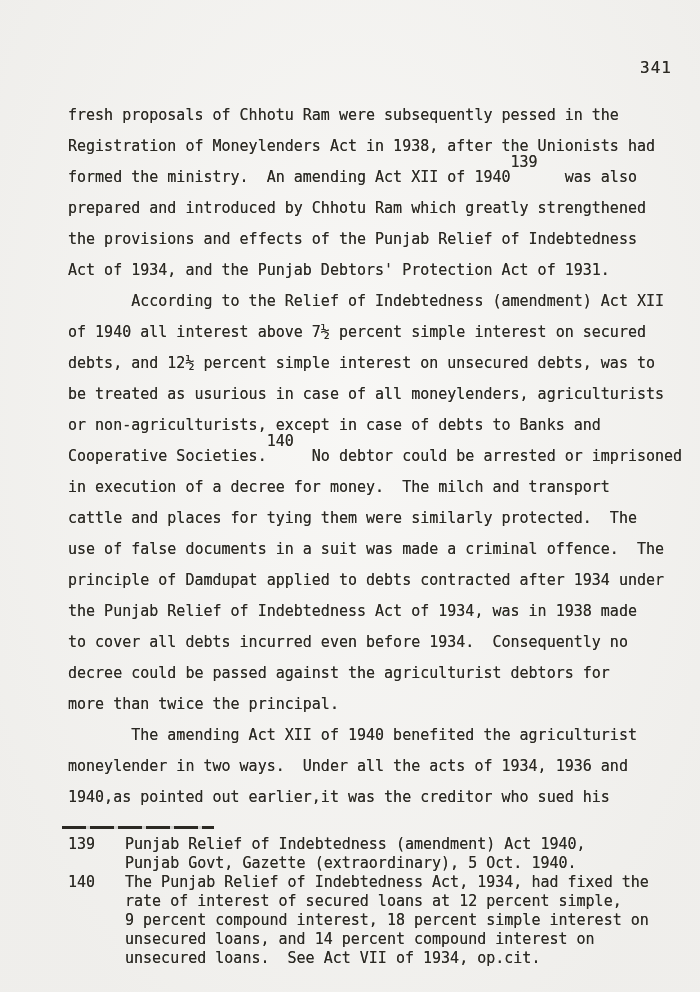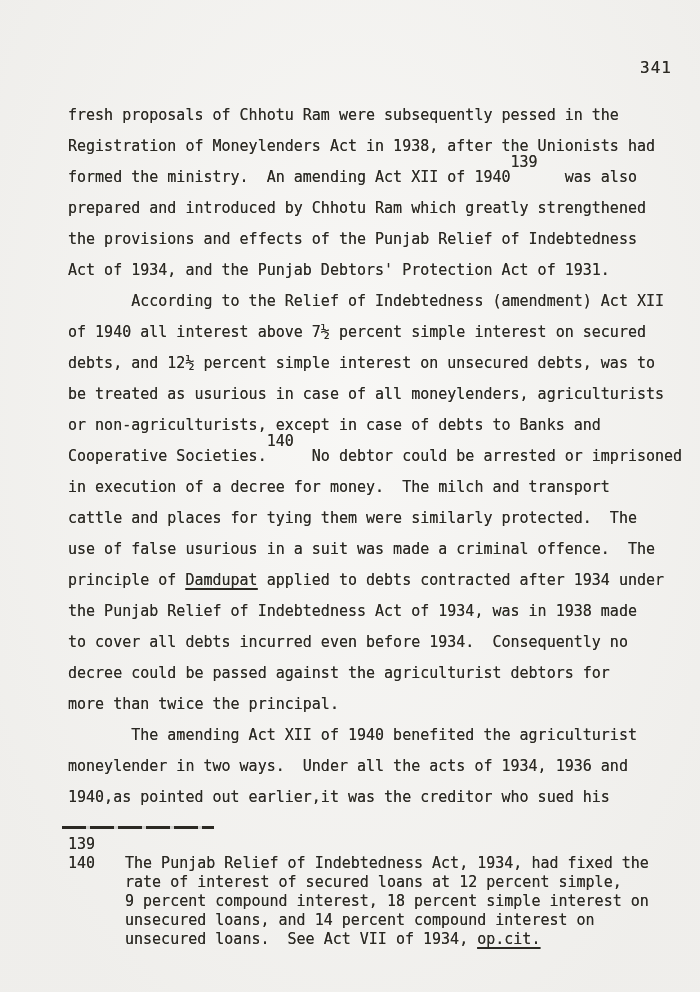--- a/index.html
+++ b/index.html
@@ -46,21 +46,20 @@
     white-space: pre-wrap;
   }
   .fn-ref {
     position: relative;
     top: -15px;
     font-size: 15px;
     line-height: 0;
     vertical-align: baseline;
   }
   .underlined-term {
-    text-decoration: underline;
     text-decoration-thickness: 1.5px;
     text-underline-offset: 3px;
   }
   .footnote-rule {
     position: absolute;
     top: 826px;
     left: 62px;
     width: 152px;
     height: 3px;
     background: repeating-linear-gradient(90deg, var(--ink) 0px, var(--ink) 24px, rgba(43,41,35,0.15) 24px, rgba(43,41,35,0.15) 28px);
@@ -104,39 +103,41 @@
 Act of 1934, and the Punjab Debtors' Protection Act of 1931.</span></p>
 
     <p class="para"><span>       According to the Relief of Indebtedness (amendment) Act XII
 of 1940 all interest above 7½ percent simple interest on secured
 debts, and 12½ percent simple interest on unsecured debts, was to
 be treated as usurious in case of all moneylenders, agriculturists
 or non-agriculturists, except in case of debts to Banks and
 Cooperative Societies.</span><sup class="fn-ref">140</sup><span>  No debtor could be arrested or imprisoned
 in execution of a decree for money.  The milch and transport
 cattle and places for tying them were similarly protected.  The
-use of false usurious in a suit was made a criminal offence.  The
+use of false documents in a suit was made a criminal offence.  The
 principle of </span><span class="underlined-term">Damdupat</span><span> applied to debts contracted after 1934 under
 the Punjab Relief of Indebtedness Act of 1934, was in 1938 made
 to cover all debts incurred even before 1934.  Consequently no
 decree could be passed against the agriculturist debtors for
 more than twice the principal.</span></p>
 
     <p class="para"><span>       The amending Act XII of 1940 benefited the agriculturist
 moneylender in two ways.  Under all the acts of 1934, 1936 and
 1940,as pointed out earlier,it was the creditor who sued his</span></p>
 
   </div>
 
   <div class="footnote-rule"></div>
 
   <div class="footnotes">
 
     <div class="footnote">
       <span class="fn-num">139</span>
+      <span class="fn-text"><span>Punjab Relief of Indebtedness (amendment) Act 1940,
+</span><span class="underlined-term">Punjab Govt, Gazette</span><span> (extraordinary), 5 Oct. 1940.</span></span>
     </div>
 
     <div class="footnote">
       <span class="fn-num">140</span>
       <span class="fn-text"><span>The Punjab Relief of Indebtedness Act, 1934, had fixed the
 rate of interest of secured loans at 12 percent simple,
 9 percent compound interest, 18 percent simple interest on
 unsecured loans, and 14 percent compound interest on
 unsecured loans.  See Act VII of 1934, </span><span class="underlined-term">op.cit.</span><span></span></span>
     </div>

